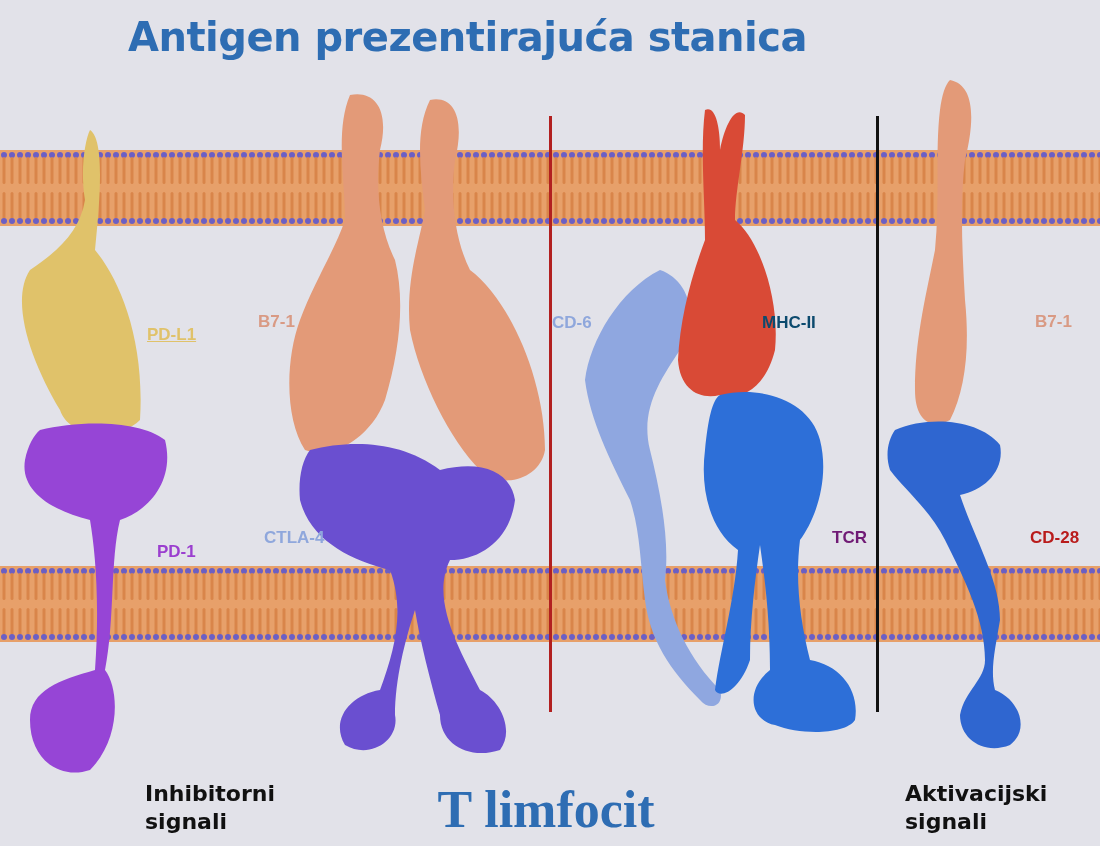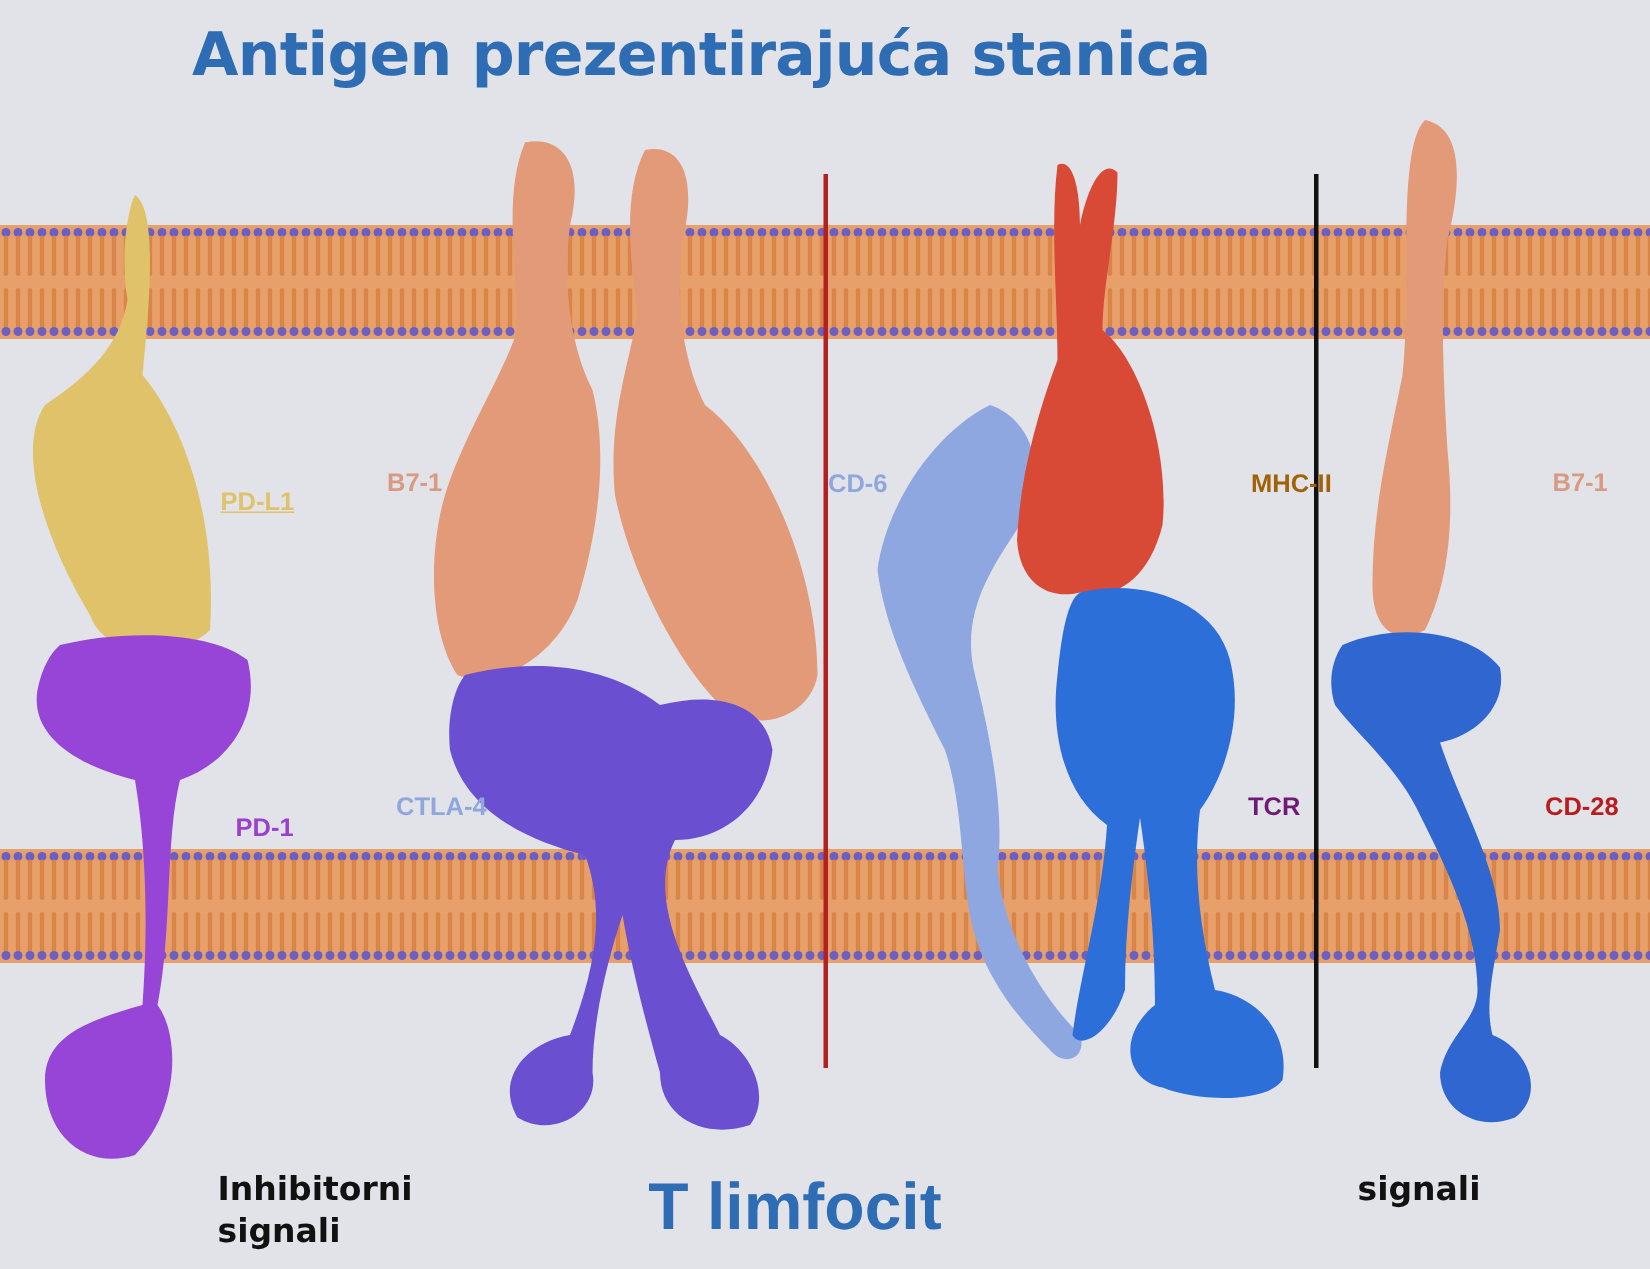--- a/index.html
+++ b/index.html
@@ -9,22 +9,22 @@
     font-family: "Liberation Sans", sans-serif;
     position: relative;
   }
   .abs { position: absolute; }
   .title-top {
     left: 0; width: 935px; top: 14px; text-align: center;
     font-family: "DejaVu Sans", sans-serif; font-weight: bold;
     font-size: 40px; letter-spacing: -0.5px;
   }
   .title-bottom {
-    left: 380px; top: 780px; width: 300px; text-align: center;
-    font-family: Liberation Sans, sans-serif; font-weight: bold; font-size: 44px;
+    left: 396px; top: 780px; width: 300px; text-align: center;
+    font-family: Liberation Serif, serif; font-weight: bold; font-size: 52px;
   }
   .corner-text {
     font-family: "DejaVu Sans", sans-serif; font-weight: bold; font-size: 22px;
     line-height: 28px; color: #111;
   }
   .membrane { left: 0; width: 1100px; height: 76px; }
   .membrane svg { display: block; }
   .label { font-weight: bold; font-size: 17px; }
   .divider { width: 3px; }
   svg.proteins { position: absolute; left: 0; top: 0; }
@@ -97,24 +97,25 @@
 <div class="abs divider" style="left:876px; top:116px; height:596px; background:#111;"></div>
 
 <div class="abs title-top" style="color:#2e6db3;">Antigen prezentirajuća stanica</div>
 <div class="abs title-bottom" style="color:#2e6db3;">T limfocit</div>
 
 <div class="abs corner-text" style="left:145px; top:780px;">
   <div>Inhibitorni</div>
   <div>signali</div>
 </div>
 <div class="abs corner-text" style="left:905px; top:780px;">
+  <div>Aktivacijski</div>
   <div>signali</div>
 </div>
 
 <div class="abs label" style="left:147px; top:325px; color:#e0c26a;text-decoration:underline;">PD-L1</div>
 <div class="abs label" style="left:258px; top:312px; color:#d99a84;">B7-1</div>
 <div class="abs label" style="left:552px; top:313px; color:#8fa7dc;">CD-6</div>
-<div class="abs label" style="left:834px; top:313px; color:#a16207;">MHC-II</div>
+<div class="abs label" style="left:762px; top:313px; color:#0c4a6e;">MHC-II</div>
 <div class="abs label" style="left:1035px; top:312px; color:#d99a84;">B7-1</div>
 <div class="abs label" style="left:157px; top:542px; color:#9b3fcf;">PD-1</div>
 <div class="abs label" style="left:246px; top:528px; color:#8fa7dc;margin-left:18px;">CTLA-4</div>
 <div class="abs label" style="left:832px; top:528px; color:#701a75;">TCR</div>
 <div class="abs label" style="left:1030px; top:528px; color:#b91c1c;">CD-28</div>
 
 </body></html>

